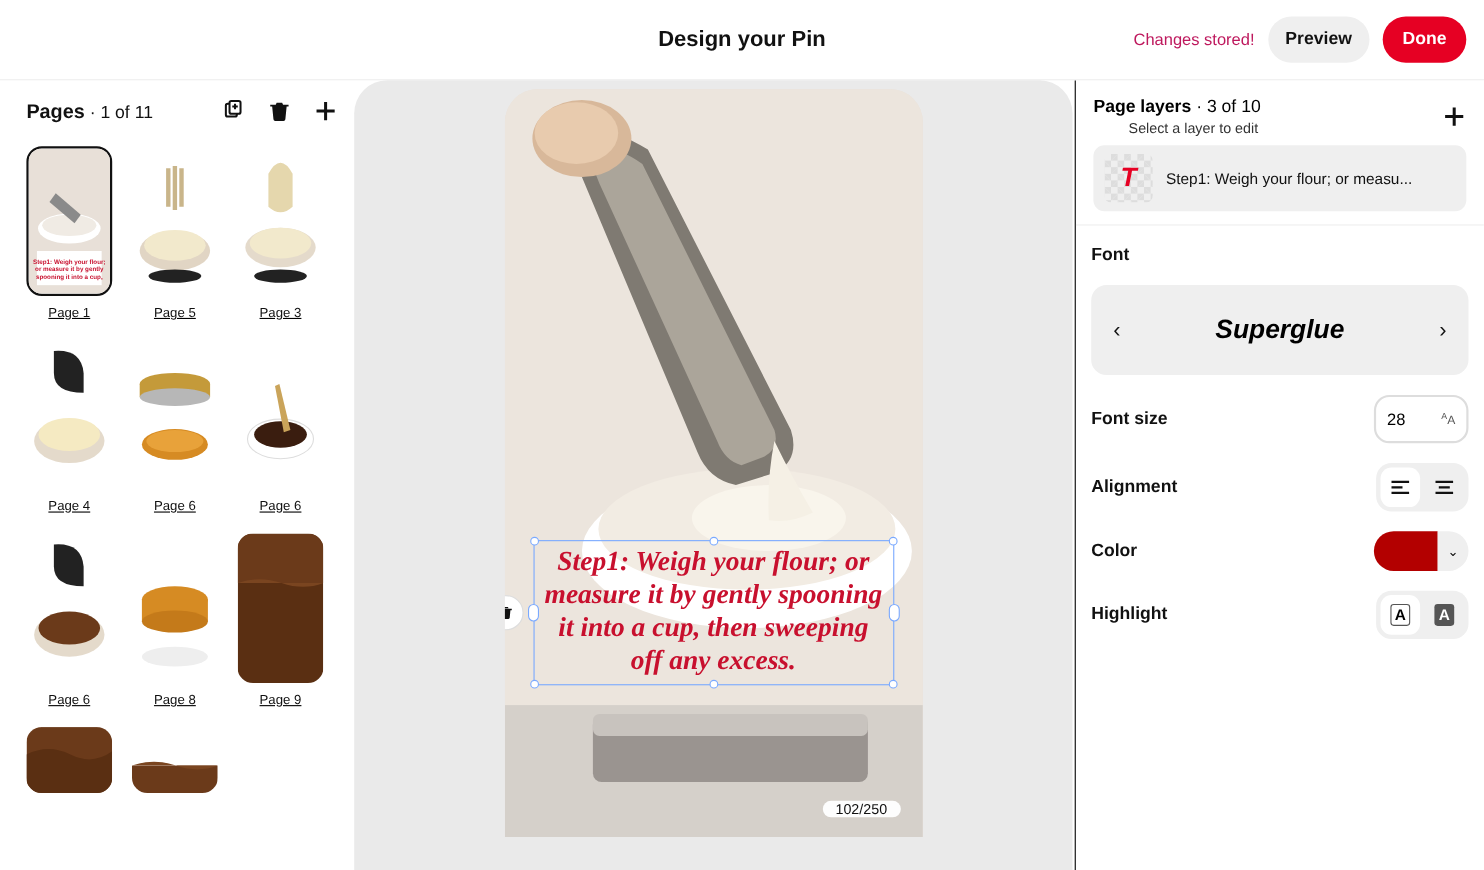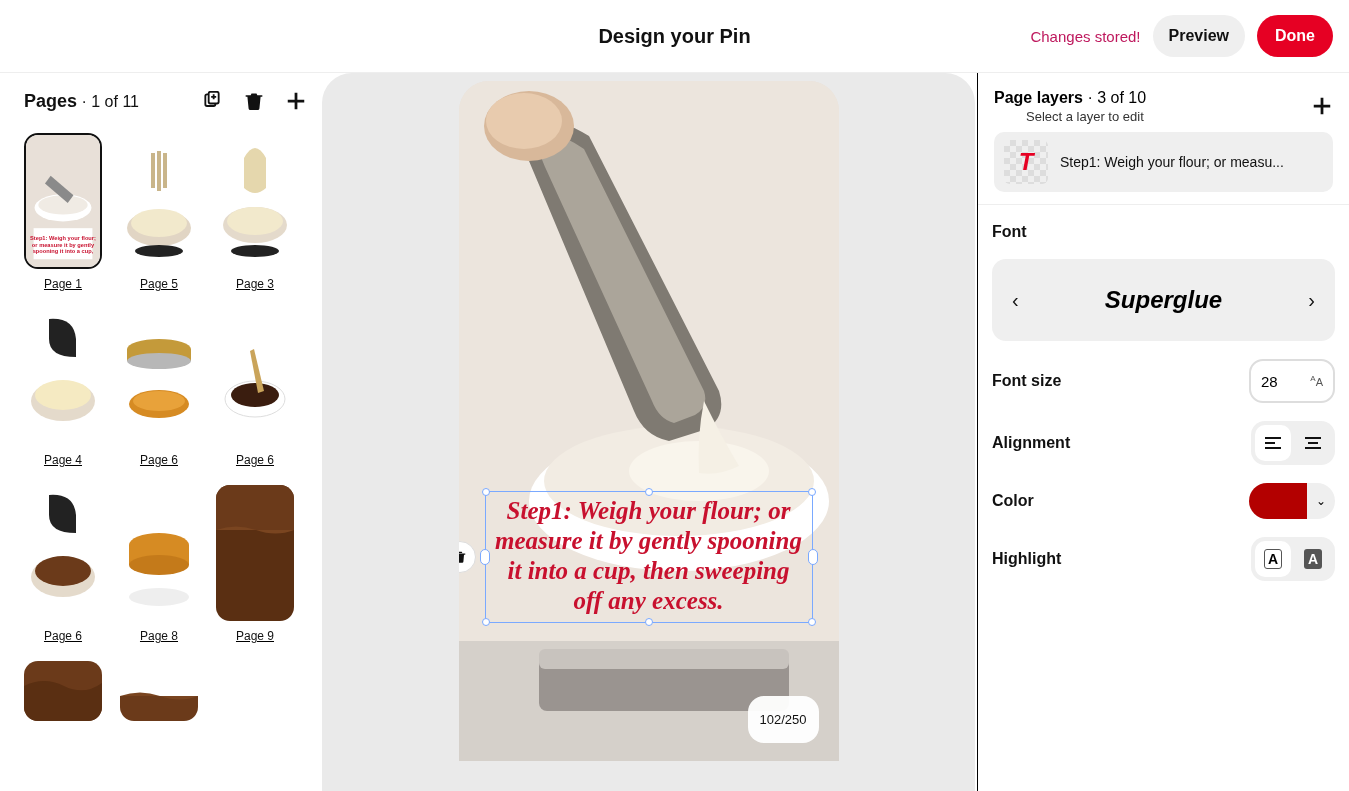--- a/index.html
+++ b/index.html
@@ -21,21 +21,21 @@
 .pages-tools { display: flex; gap: 18px; }
 .tool-icon { width: 24px; height: 24px; cursor: pointer; display: flex; align-items: center; justify-content: center; }
 .pages-grid { display: grid; grid-template-columns: repeat(3, 78px); gap: 18px 18px; }
 .page-item { display: flex; flex-direction: column; align-items: center; gap: 8px; text-decoration: underline; }
 .page-thumb { width: 78px; height: 136px; border-radius: 14px; background-size: cover; background-position: center; cursor: pointer; overflow: hidden; position: relative; }
 .page-thumb.selected { border: 2px solid #111; }
 .page-label { font-size: 12px; color: #111; }
 
 .canvas-area { flex: 1; background: #eaeaea; border-radius: 30px 30px 0 0; margin: 0 2px; display: flex; justify-content: center; position: relative; overflow: hidden; }
 .canvas { width: 380px; height: 680px; background: #e8e1db; border-radius: 30px 30px 0 0; margin-top: 8px; position: relative; overflow: hidden; }
-.canvas-overlay-label { position: absolute; bottom: 18px; right: 20px; background: rgba(255,255,255,0.95); border-radius: 16px; padding: 16px 12px; font-size: 13px; color: #111; z-index: 10; }
+.canvas-overlay-label { position: absolute; bottom: 18px; right: 20px; background: rgba(255,255,255,0.95); border-radius: 16px; padding: 0 12px; font-size: 13px; color: #111; z-index: 10; }
 .text-box { position: absolute; left: 26px; top: 410px; width: 328px; border: 1px solid #7aa9ff; padding: 4px 6px 6px; z-index: 5; }
 .text-content { font-family: Georgia, serif; font-style: italic; font-weight: 800; font-size: 25px; line-height: 1.2; color: #c8102e; text-align: center; }
 .handle { position: absolute; width: 8px; height: 8px; background: #fff; border: 1px solid #7aa9ff; border-radius: 50%; }
 .h-tl { top: -4px; left: -4px; } .h-tr { top: -4px; right: -4px; }
 .h-bl { bottom: -4px; left: -4px; } .h-br { bottom: -4px; right: -4px; }
 .h-ml { top: 50%; left: -6px; width: 10px; height: 16px; border-radius: 5px; margin-top: -8px; }
 .h-mr { top: 50%; right: -6px; width: 10px; height: 16px; border-radius: 5px; margin-top: -8px; }
 .h-tm { top: -4px; left: 50%; margin-left: -4px; } .h-bm { bottom: -4px; left: 50%; margin-left: -4px; }
 .del-btn { position: absolute; left: -42px; top: 50%; margin-top: -16px; width: 32px; height: 32px; border-radius: 50%; background: #fff; border: 1px solid #ddd; display: flex; align-items: center; justify-content: center; cursor: pointer; z-index: 5; }
 

